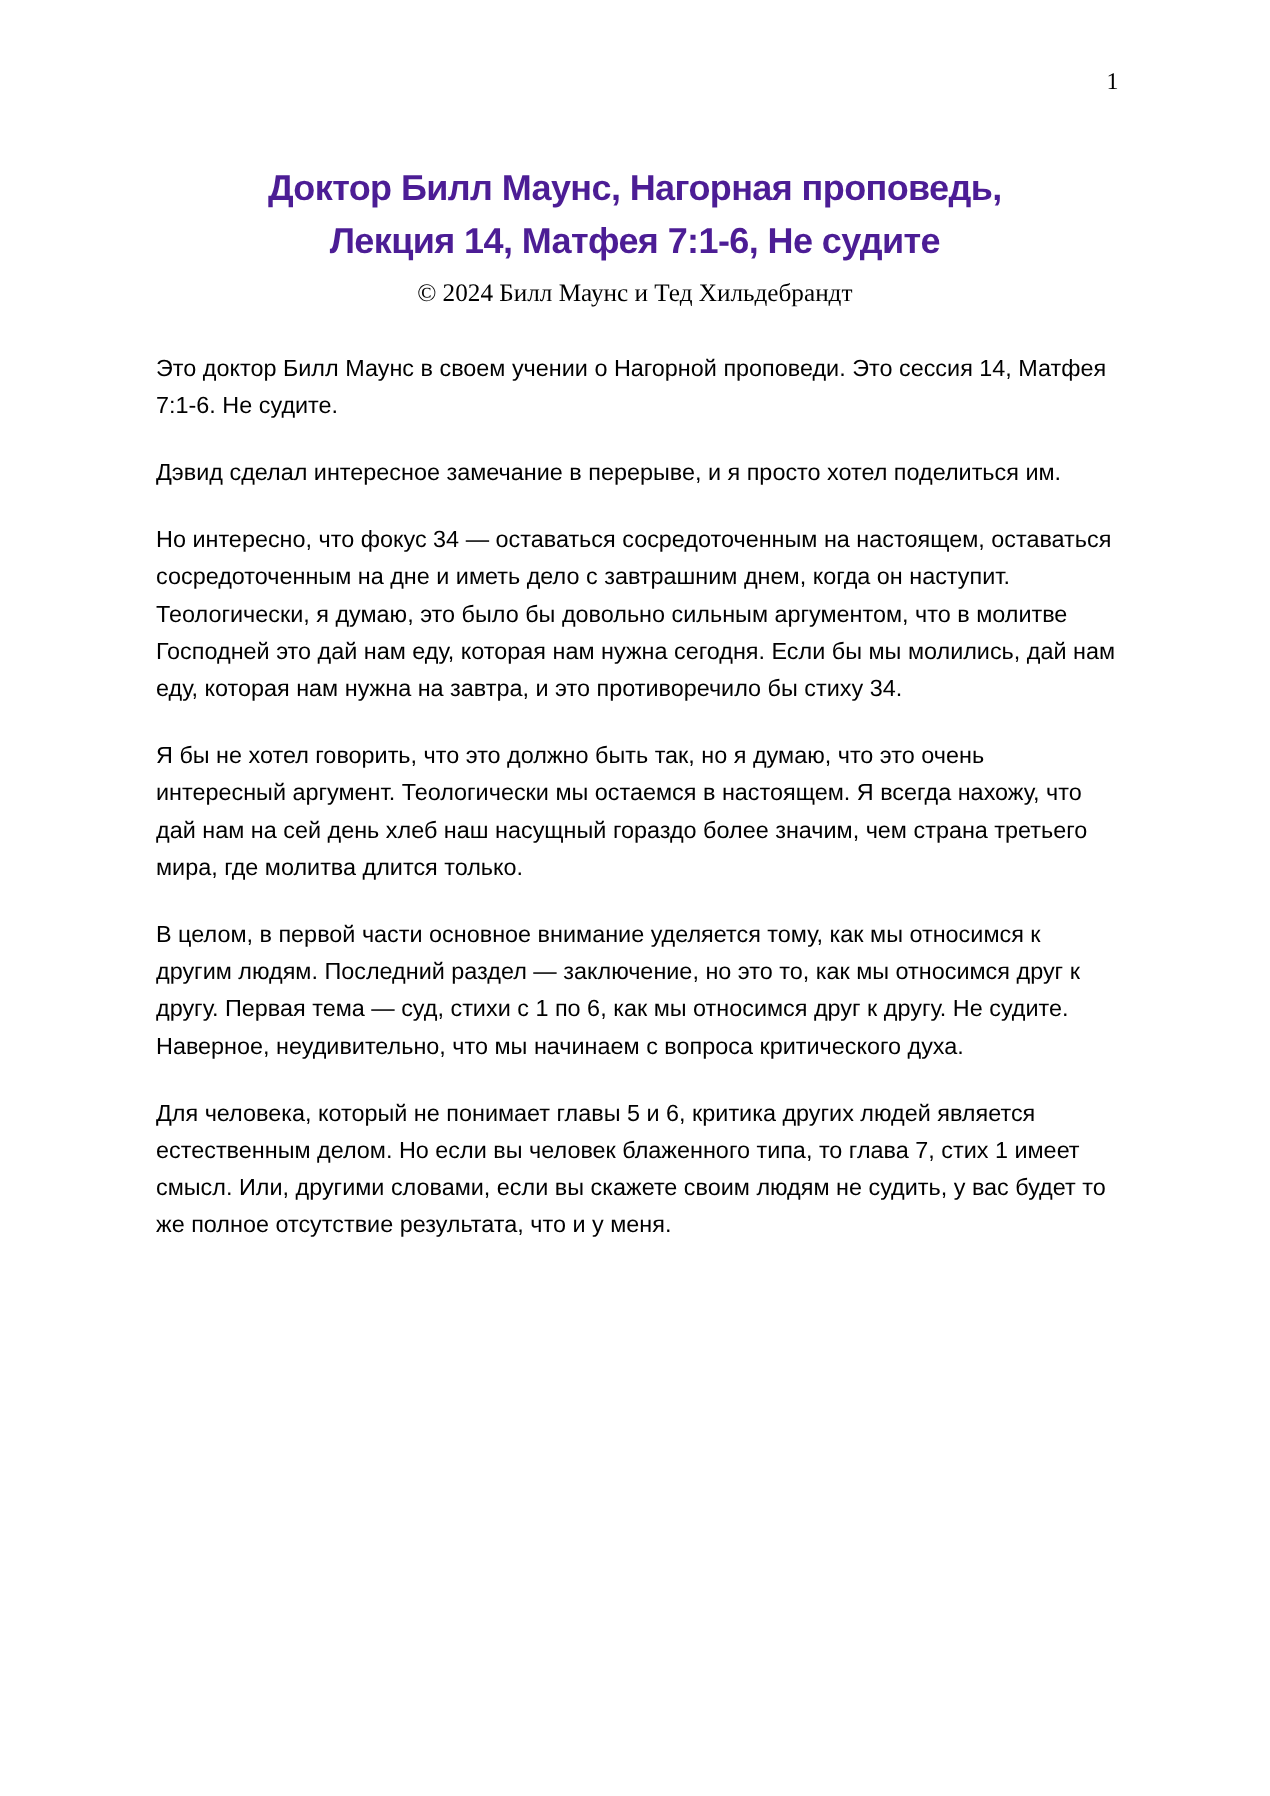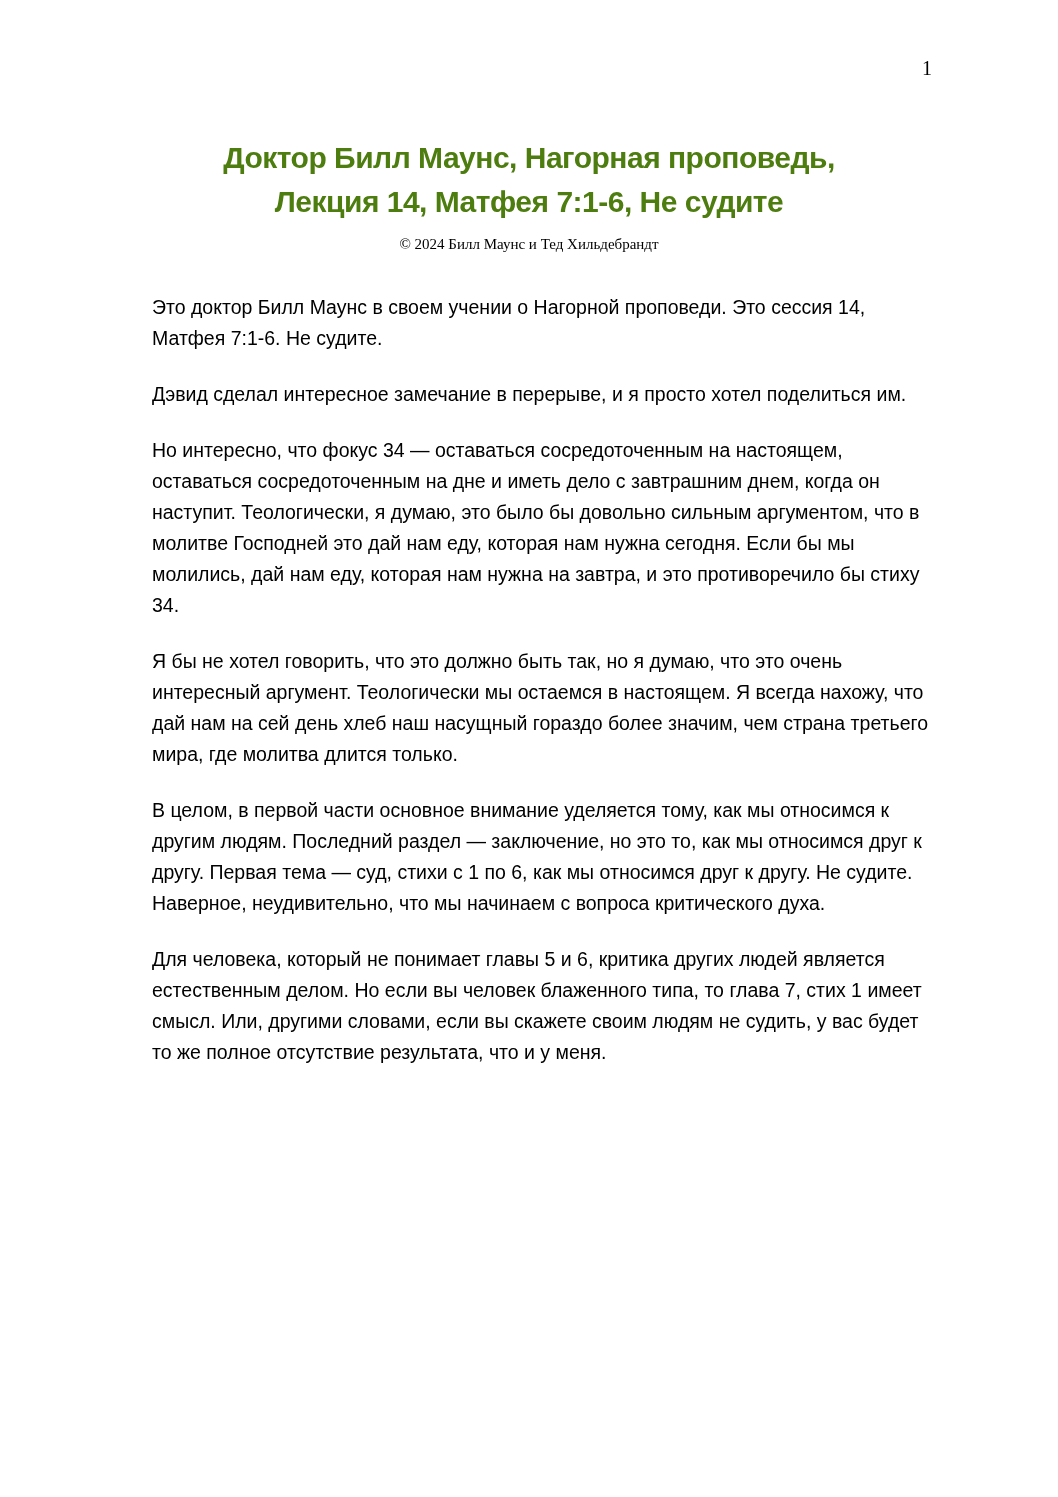--- a/index.html
+++ b/index.html
@@ -25,40 +25,39 @@
   }
   .doc-header {
     margin-top: 136px;
     text-align: center;
   }
   .doc-title {
     font-weight: bold;
     font-size: 30px;
     line-height: 44px;
     letter-spacing: -0.5px;
-    color: #4d7c0f;
+    color: #4c1d95;
   }
   .doc-copyright {
     font-family: "Liberation Serif", serif;
-    font-size: 15px;
+    font-size: 21px;
     line-height: 30px;
     margin-top: 5px;
     color: #000000;
   }
   .doc-body {
     margin: 33px 128px 0 130px;
     width: 800px;
   }
   .doc-body p {
     font-size: 19.5px;
     line-height: 31px;
     margin-bottom: 25px;
     text-align: left;
     color: #000000;
-    margin-left: 22px;
   }
 </style>
 </head>
 <body>
 
 <div class="page">
 
   <span class="page-number">1</span>
 
   <header class="doc-header">

